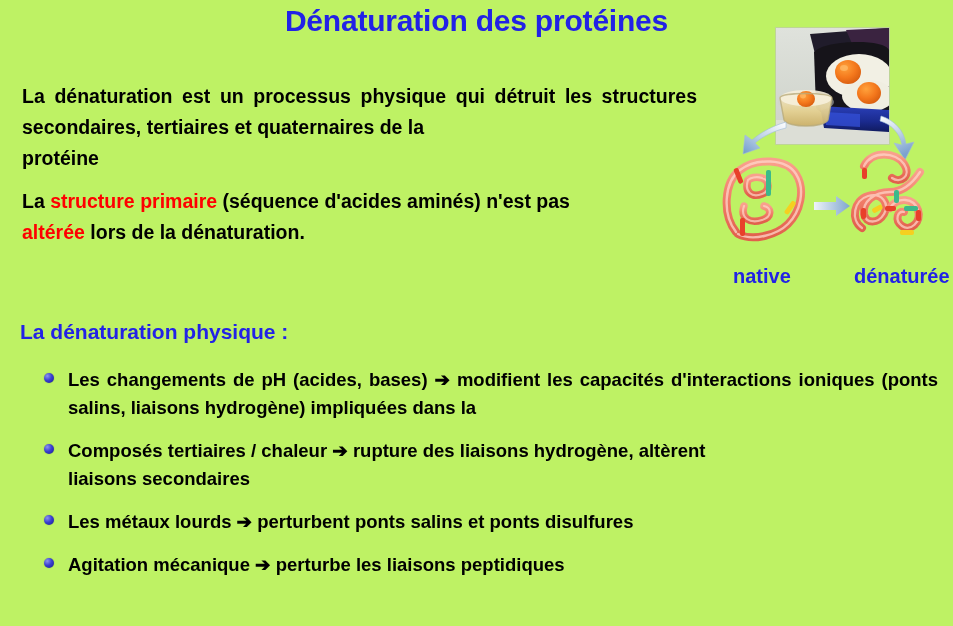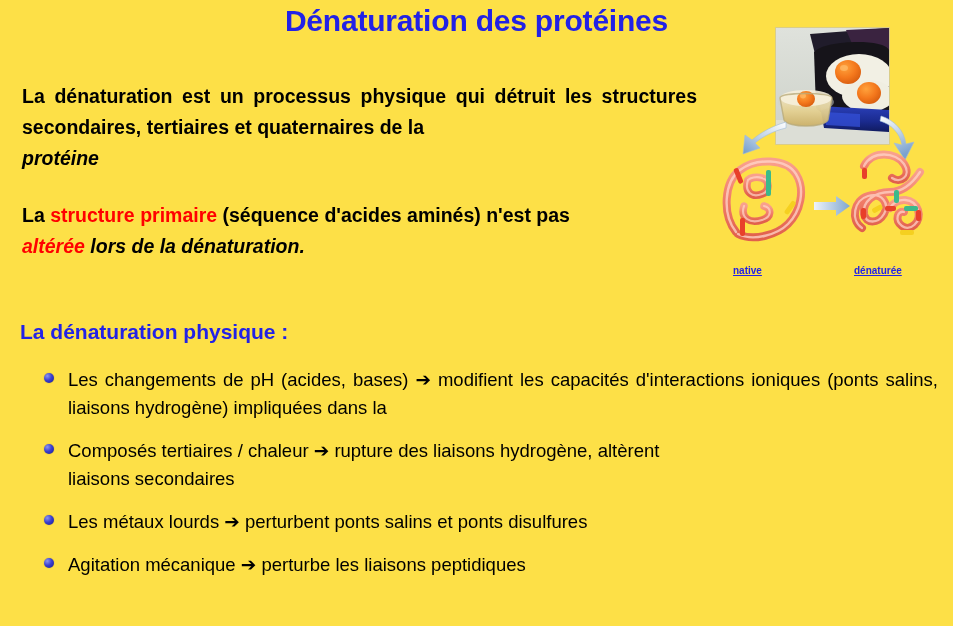--- a/index.html
+++ b/index.html
@@ -14,21 +14,21 @@
     position: relative;
     overflow: hidden;
     font-family: "Liberation Sans", sans-serif;
     color: #000000;
     -webkit-font-smoothing: antialiased;
   }
 
   .slide {
     position: absolute;
     inset: 0;
-    background: #fde047;
+    background: #bef264;
     padding-left: 32px;
   }
 
   
   .slide-title {
     position: absolute;
     left: 0;
     top: 2px;
     width: 953px;
     text-align: center;
@@ -50,25 +50,24 @@
   .para {
     font-size: 19.5px;
     font-weight: bold;
     line-height: 31px;
     text-align: justify;
     text-justify: inter-word;
     color: #000000;
     margin: 0;
   }
   .para + .para {
-    margin-top: 26px;
+    margin-top: 12px;
   }
   .para .lastline {
     display: block;
-    font-style: italic;
   }
   .hl-red {
     color: #ff0000;
   }
 
   
   .section-heading {
     position: absolute;
     left: 20px;
     top: 320px;
@@ -98,21 +97,21 @@
     top: 7px;
     width: 10px;
     height: 10px;
     border-radius: 50%;
     background: radial-gradient(circle at 33% 30%, #8c95ee 0%, #3a3fd0 45%, #191a8e 100%);
     box-shadow: 0 0 1px rgba(0,0,0,0.4);
   }
 
   .bullet-text {
     font-size: 18.5px;
-    font-weight: normal;
+    font-weight: bold;
     line-height: 28px;
     text-align: justify;
     text-justify: inter-word;
     color: #000000;
   }
   .bullet-text.nojustify { text-align: left; }
   .bullet-text .lastline { display: block; }
 
   
   .figure {
@@ -130,25 +129,24 @@
     width: 113px;
     height: 116px;
     overflow: hidden;
     background: #d7d9d2;
     box-shadow: 0 0 0 1px rgba(190,190,190,0.55);
   }
   .photo svg { display: block; }
 
   .fig-label {
     position: absolute;
-    font-size: 10px;
+    font-size: 20px;
     font-weight: bold;
     color: #2222e6;
     white-space: nowrap;
-    text-decoration: underline;
   }
   .fig-label.native { left: 19px; top: 251px; }
   .fig-label.denat  { left: 140px; top: 251px; }
 
   .protein-svg {
     position: absolute;
     left: 0;
     top: 120px;
     width: 239px;
     height: 130px;

